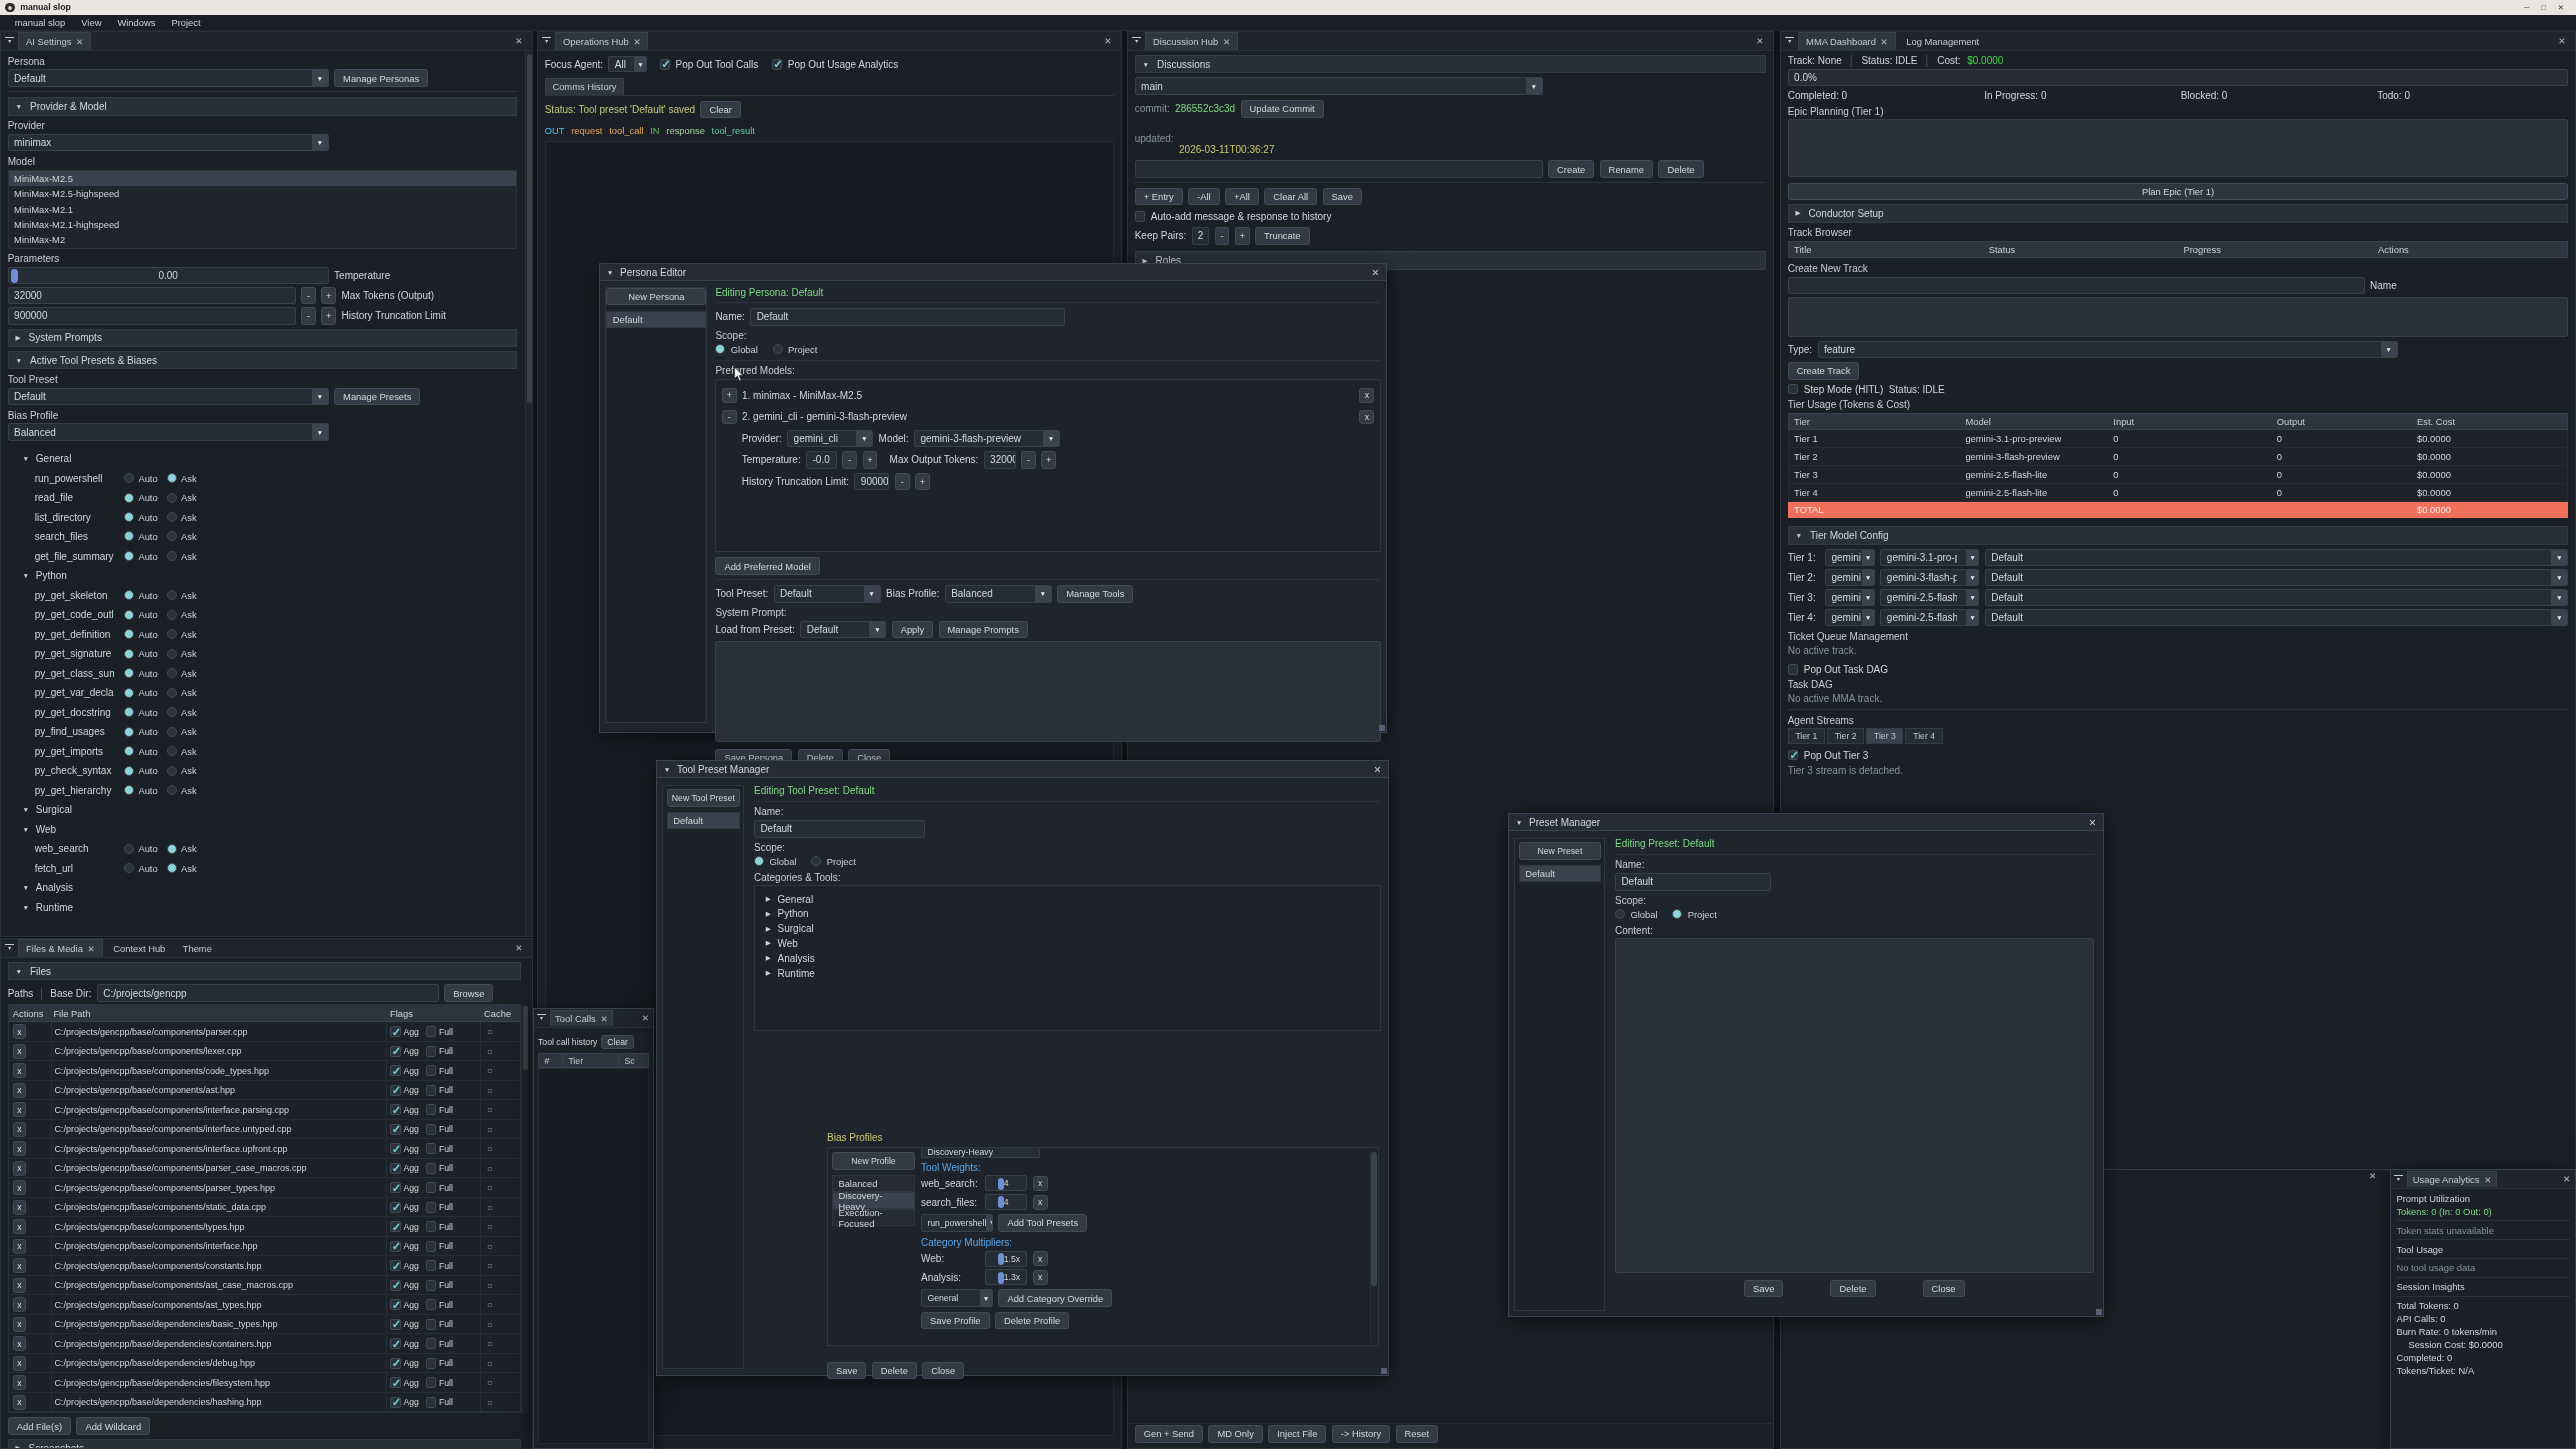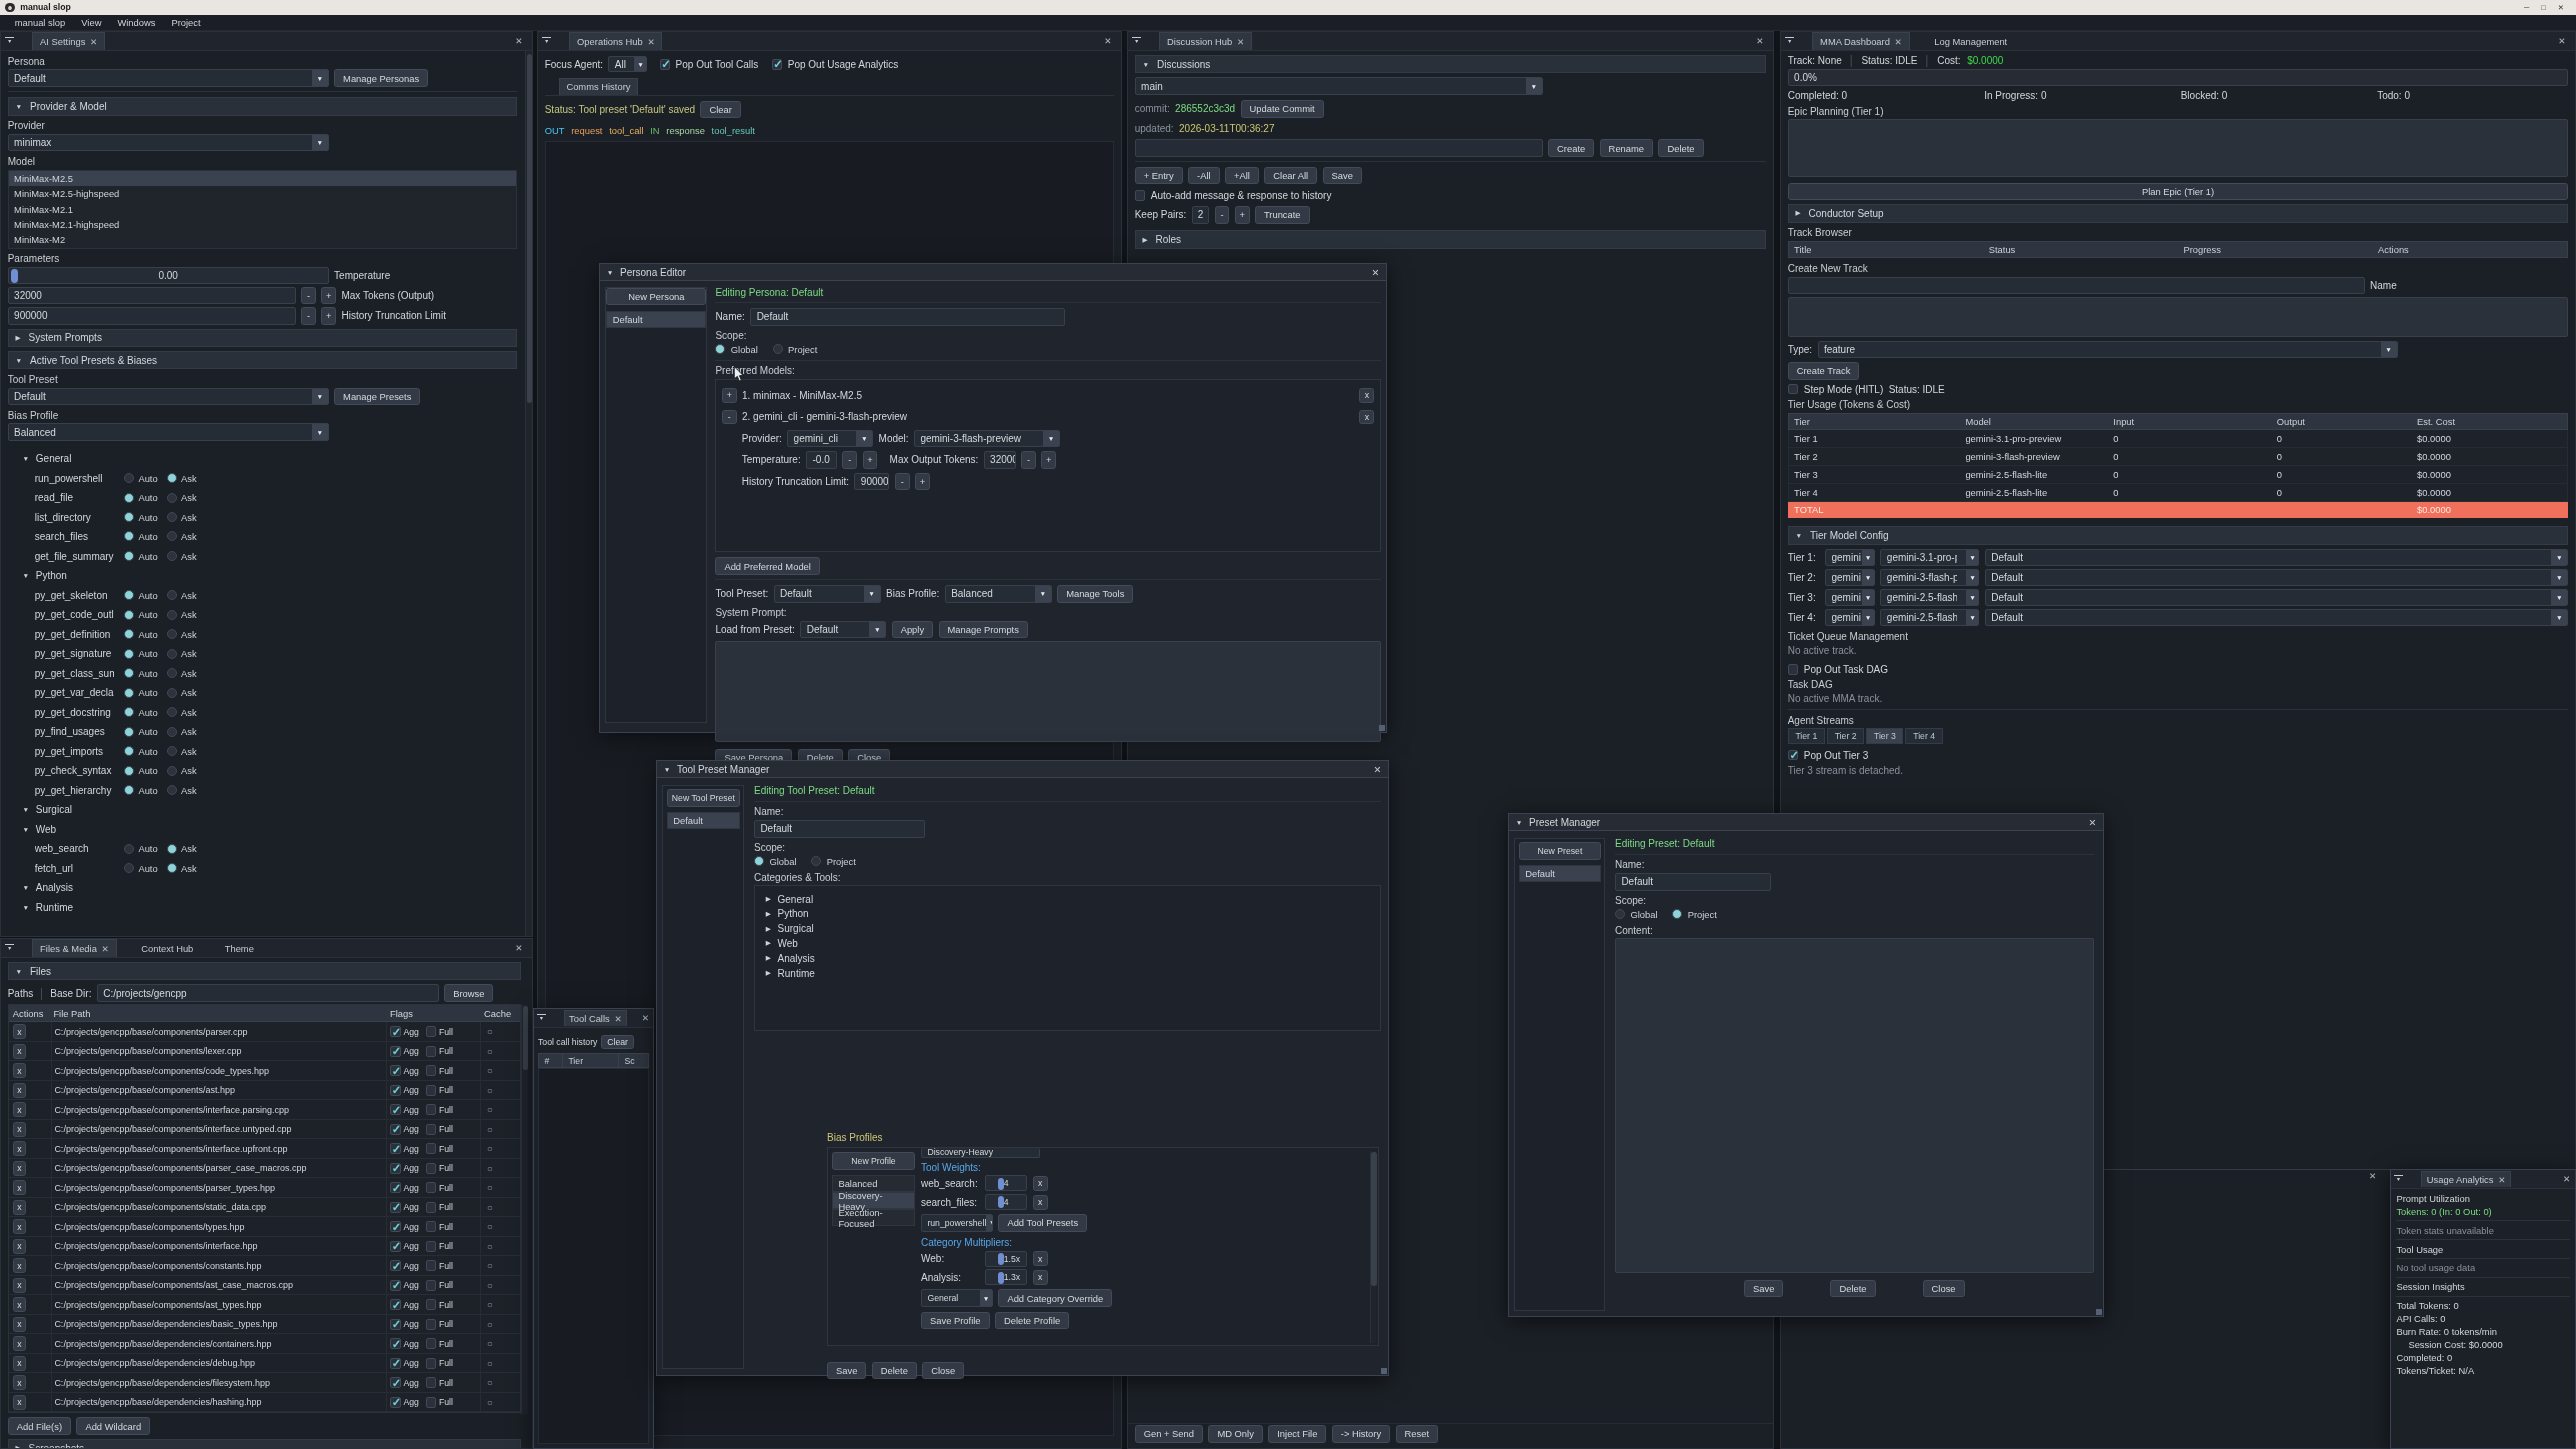--- a/index.html
+++ b/index.html
@@ -13,21 +13,21 @@
   body{width:2576px;height:1449px;background:var(--bg);overflow:hidden;position:relative;color:var(--txt);font-size:10px;}
   .titlebar{position:absolute;left:0;top:0;width:2576px;height:14.8px;background:#e9e6e1;color:#1a1a1a;display:flex;align-items:center;padding:0 5.4px;gap:5.4px;font-size:8.7px;}
   .titlebar .winbtns{margin-left:auto;display:flex;gap:12px;color:#333;font-size:7.4px;padding-right:6.7px;}
   .appicon{width:9.4px;height:9.4px;border-radius:50%;background:#2b2b2b;color:#e9e6e1;font-size:6.7px;line-height:9.4px;text-align:center;}
   .menubar{position:absolute;left:0;top:14.8px;width:2576px;height:16px;background:#1b1e24;border-bottom:0.7px solid #24282f;display:flex;align-items:center;gap:2.7px;padding:0 6.7px;}
   .menubar .mi{padding:1.3px 8px;color:#cfd3d9;font-size:9.4px;}
   .panel{position:absolute;background:var(--panel);border:0.7px solid var(--bord);}
   .window{position:absolute;background:var(--dlg);border:0.7px solid #3a4150;box-shadow:0 4px 20px rgba(0,0,0,.55);}
   .tabrow{height:19px;display:flex;align-items:center;background:var(--tabrow);border-bottom:0.7px solid var(--bord);padding:0 4px;gap:4px;}
   .dockicon{width:9.4px;height:8px;color:#c6cbd2;font-size:5.4px;line-height:6.7px;text-align:center;border-top:1.3px solid #c6cbd2;}
-  .tab{padding:2.7px 6.7px;color:#c7ccd3;font-size:9.4px;display:flex;gap:4.7px;align-items:center;white-space:nowrap;margin-left:14px;}
+  .tab{padding:2.7px 6.7px;color:#c7ccd3;font-size:9.4px;display:flex;gap:4.7px;align-items:center;white-space:nowrap;}
   .tab.active{background:var(--tabact);border:0.7px solid #3a414d;border-bottom:none;}
   .tab .tx{font-size:8.7px;color:#aeb4bd;}
   .pclose{margin-left:auto;color:#aeb4bd;font-size:8.7px;padding:0 5.4px;}
   .px{padding:0 6.7px;}
   .lbl{color:#c9ced5;margin:4.7px 0 2.7px;}
   .dim{color:var(--dim);}
   .hdr{background:var(--hdr);border:0.7px solid #343b46;display:flex;align-items:center;gap:8px;padding:2.7px 6.7px;margin:4px 0;color:#d4d8de;}
   .hdr .car{font-size:6.7px;color:#cdd2d9;}
   .row{display:flex;align-items:center;gap:5.4px;margin:2.7px 0;}
   .dd{background:var(--input);border:0.7px solid var(--bord2);border-radius:2px;height:17.4px;display:flex;align-items:center;padding:0 0 0 5.4px;color:#d6dade;position:relative;overflow:hidden;white-space:nowrap;}
@@ -43,21 +43,21 @@
   .cb{width:10.7px;height:10.7px;border-radius:2px;background:#2b313c;border:0.7px solid #414955;flex:none;position:relative;}
   .cb.sel::after{content:"✓";position:absolute;left:0.7px;top:-2.7px;color:#6fd3d3;font-size:11.4px;font-weight:bold;}
   .divid{border-top:0.7px solid #2c323c;margin:4.7px 0;}
   .listbox{background:var(--box);border:0.7px solid #2c323c;}
   .li{height:15.4px;display:flex;align-items:center;padding:0 5.4px;font-size:9.4px;color:#d0d4da;}
   .li.sel{background:#3a4250;}
   .vscroll{position:absolute;width:6.7px;background:#20242b;border-left:0.7px solid #2b313b;}
   .vthumb{position:absolute;left:0.7px;width:5.4px;background:#3a414b;border-radius:2.7px;}
   .slider{background:var(--input);border:0.7px solid var(--bord2);border-radius:2px;height:17.4px;position:relative;display:flex;align-items:center;justify-content:center;}
   .slider .th{position:absolute;top:1.3px;width:7.4px;height:13.4px;border-radius:3.4px;background:var(--thumb);}
-  .grn{color:var(--green);} .ygrn{color:#c6c77d;} .yel{color:var(--yellow);} .blu{color:var(--blue);}
+  .grn{color:var(--green);} .ygrn{color:#c6c77d;} .yel{color:var(--yellow);margin-top:21px;} .blu{color:var(--blue);}
   .thead{background:#2e3540;}
   .grip{position:absolute;right:1.3px;bottom:1.3px;width:6px;height:6px;background:#566074;}
   .minitab{padding:2px 6.7px;font-size:8.7px;color:#c2c7cf;background:#262c35;border:0.7px solid #343b46;}
   .minitab.sel{background:#3a4250;}
   .ptable-h{display:flex;background:#2e3540;border:0.7px solid #39404b;height:17.4px;align-items:center;}
   .ptable-h>div{padding:0 5.4px;font-size:9.4px;color:#ccd1d8;}
   .trow-u{display:flex;height:18px;align-items:center;border:0.7px solid #262c35;border-top:none;background:#1e232a;}
   .trow-u>div{padding:0 5.4px;font-size:9.4px;overflow:hidden;white-space:nowrap;}
   .total{background:var(--salmon);color:#ffeae4;}
   .c1{width:22%;} .c2{width:19%;} .c3{width:21%;} .c4{width:18%;} .c5{width:20%;}

